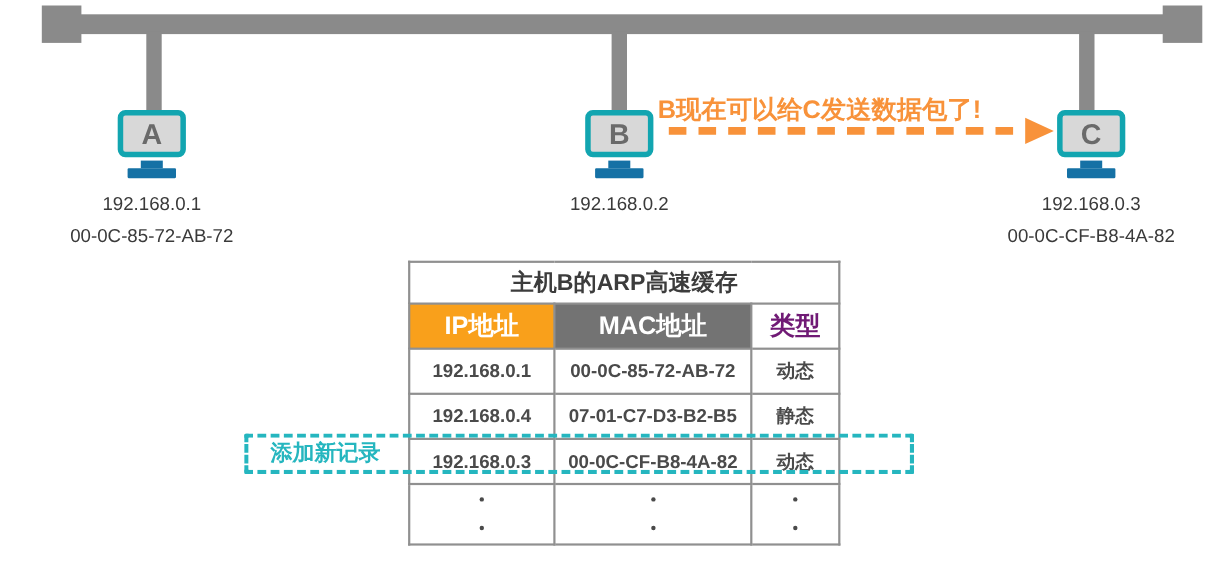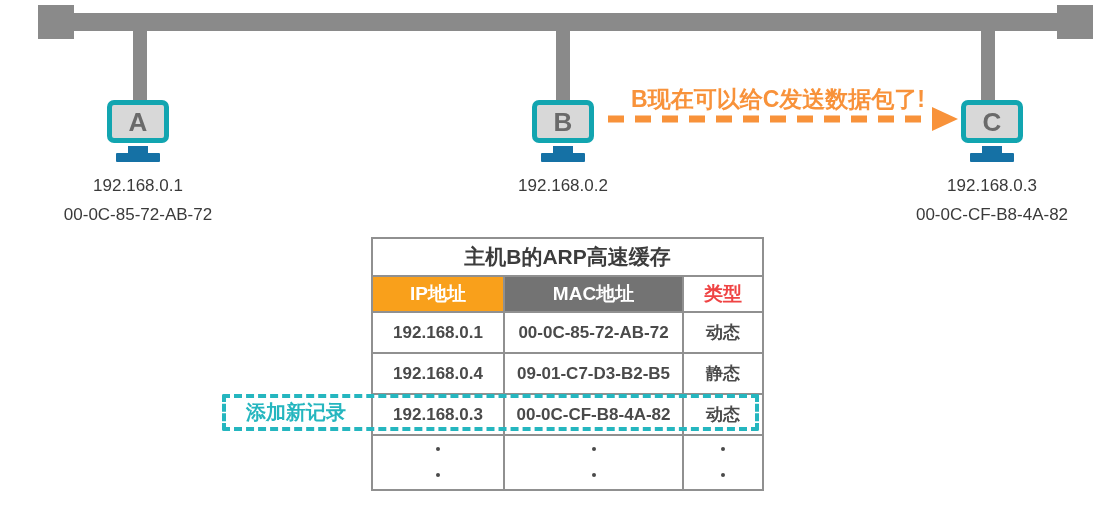--- a/index.html
+++ b/index.html
@@ -86,21 +86,21 @@
     font-size: 17px;
     color: #3A3A3A;
     white-space: nowrap;
   }
 
   
   .annotation {
     position: absolute;
     left: 598px; top: 84px;
     width: 360px;
-    text-align: center;
+    text-align: left;
     font-size: 23px;
     font-weight: bold;
     color: #F8923A;
     white-space: nowrap;
   }
   .arrow-svg {
     position: absolute;
     left: 0; top: 0;
     pointer-events: none;
   }
@@ -121,26 +121,26 @@
   }
   .title-row td {
     height: 38px;
     font-size: 21px;
     font-weight: bold;
     color: #3C3C3C;
     background: #ffffff;
   }
   .header-row th {
     height: 34px;
-    font-size: 19px;
+    font-size: 23px;
     font-weight: bold;
   }
   .th-ip   { background: #F9A01B; color: #ffffff; }
   .th-mac  { background: #737373; color: #ffffff; }
-  .th-type { background: #ffffff; color: #ef4444; }
+  .th-type { background: #ffffff; color: #701a75; }
   .data-row td {
     height: 41px;
     font-size: 17px;
     font-weight: bold;
     color: #4A4A4A;
     background: #ffffff;
   }
   .dots-row td {
     height: 55px;
     background: #ffffff;
@@ -156,21 +156,21 @@
     width: 4px; height: 4px;
     border-radius: 50%;
     background: #4A4A4A;
   }
   .dot + .dot { margin-top: 22px; }
 
   
   .callout-box {
     position: absolute;
     left: 222px; top: 394px;
-    width: 537px; height: 37px;
+    width: 609px; height: 37px;
     border: 4px dashed #25B6BF;
     border-radius: 2px;
     z-index: 5;
   }
   .callout-label {
     position: absolute;
     left: 20px; top: 0;
     height: 29px;
     line-height: 29px;
     font-size: 20px;
@@ -241,21 +241,21 @@
       <th class="th-mac">MAC地址</th>
       <th class="th-type">类型</th>
     </tr>
     <tr class="data-row">
       <td>192.168.0.1</td>
       <td>00-0C-85-72-AB-72</td>
       <td>动态</td>
     </tr>
     <tr class="data-row">
       <td>192.168.0.4</td>
-      <td>09-01-C7-D3-B2-B5</td>
+      <td>07-01-C7-D3-B2-B5</td>
       <td>静态</td>
     </tr>
     <tr class="data-row">
       <td>192.168.0.3</td>
       <td>00-0C-CF-B8-4A-82</td>
       <td>动态</td>
     </tr>
     <tr class="dots-row">
       <td>
             <div class="vdots">

